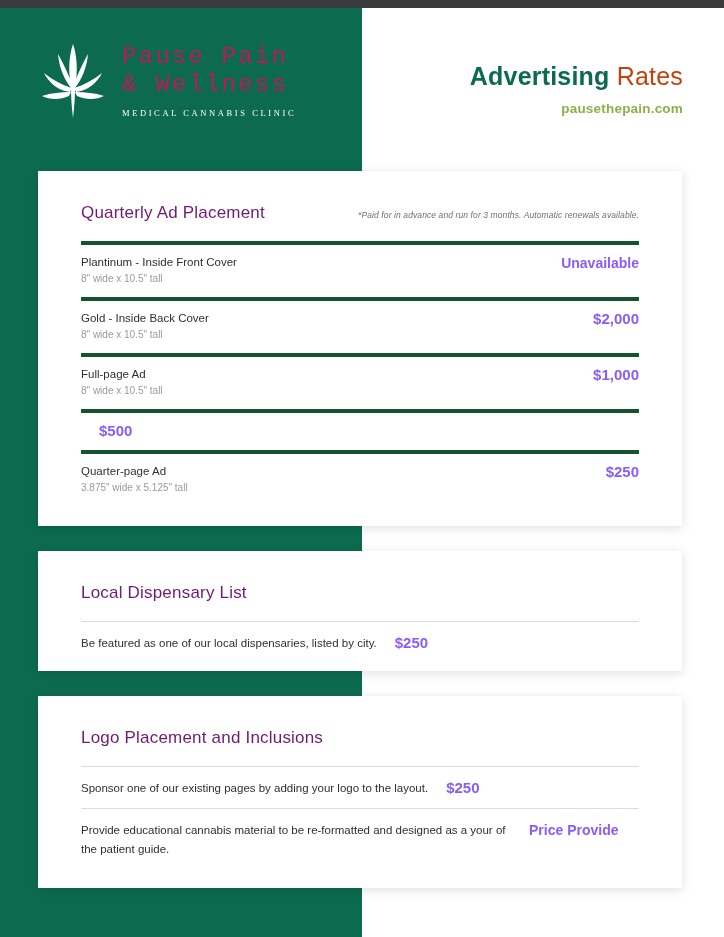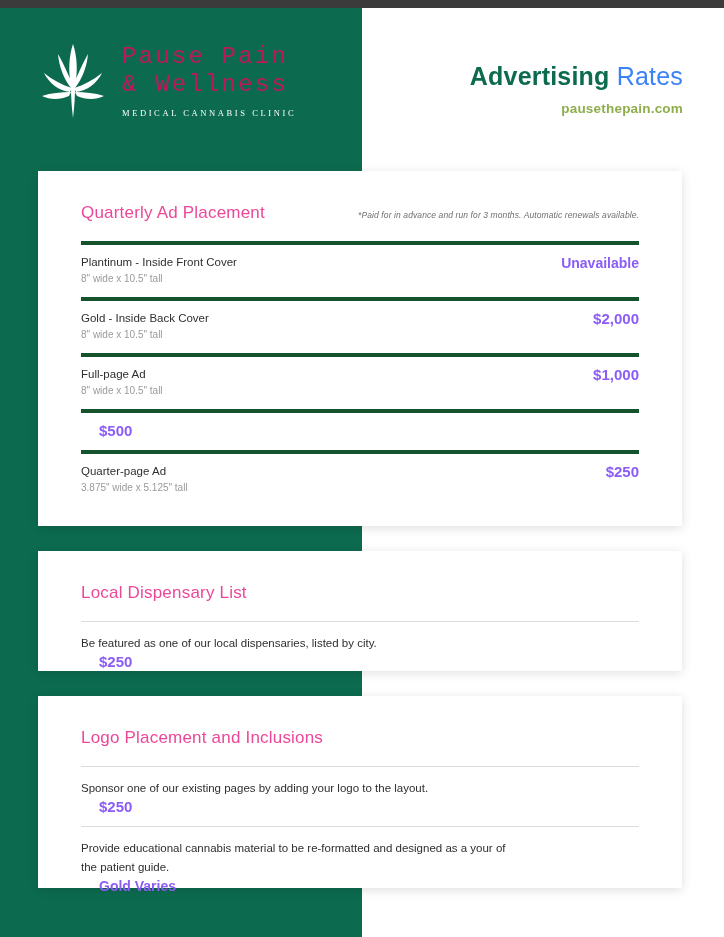--- a/index.html
+++ b/index.html
@@ -94,21 +94,21 @@
     text-align: right;
   }
   .title-main {
     font-size: 25px;
     color: #0c6b4f;
     font-weight: bold;
     letter-spacing: 0.2px;
   }
   .title-main .light {
     font-weight: normal;
-    color: #3b82f6;
+    color: #c2410c;
   }
   .title-url {
     margin-top: 10px;
     font-size: 13.5px;
     font-weight: bold;
     color: #8fae4b;
     letter-spacing: 0.2px;
   }
 
   
@@ -128,21 +128,21 @@
 
   .section-head {
     display: flex;
     align-items: baseline;
     justify-content: space-between;
     padding-top: 32px;
     padding-bottom: 18px;
   }
   .section-title {
     font-size: 17px;
-    color: #ec4899;
+    color: #701a75;
     letter-spacing: 0.2px;
   }
   .section-note {
     font-size: 8.5px;
     color: #6f6f6f;
     font-style: italic;
     letter-spacing: 0.1px;
   }
 
   .rate-row {
@@ -171,24 +171,23 @@
     padding-left: 18px;
     line-height: 18px;
   }
   .rate-price.small {
     font-size: 14px;
   }
 
   .simple-row {
     display: flex;
     align-items: flex-start;
-    justify-content: center;
+    justify-content: flex-start;
     border-top: 1px solid #dcdcdc;
     padding: 12px 0 10px 0;
-    flex-direction: column;
   }
   .simple-text {
     font-size: 11.5px;
     color: #2f2f2f;
     line-height: 19px;
     max-width: 430px;
   }
 </style>
 </head>
 <body>
@@ -284,16 +283,16 @@
   <div class="card-inner">
     <div class="section-head">
       <div class="section-title">Logo Placement and Inclusions</div>
     </div>
     <div class="simple-row">
       <div class="simple-text">Sponsor one of our existing pages by adding your logo to the layout.</div>
       <div class="rate-price">$250</div>
     </div>
     <div class="simple-row">
       <div class="simple-text">Provide educational cannabis material to be re-formatted and designed as a your of the patient guide.</div>
-      <div class="rate-price small">Gold Varies</div>
+      <div class="rate-price small">Price Provide</div>
     </div>
   </div>
 </div>
 
 </body></html>

